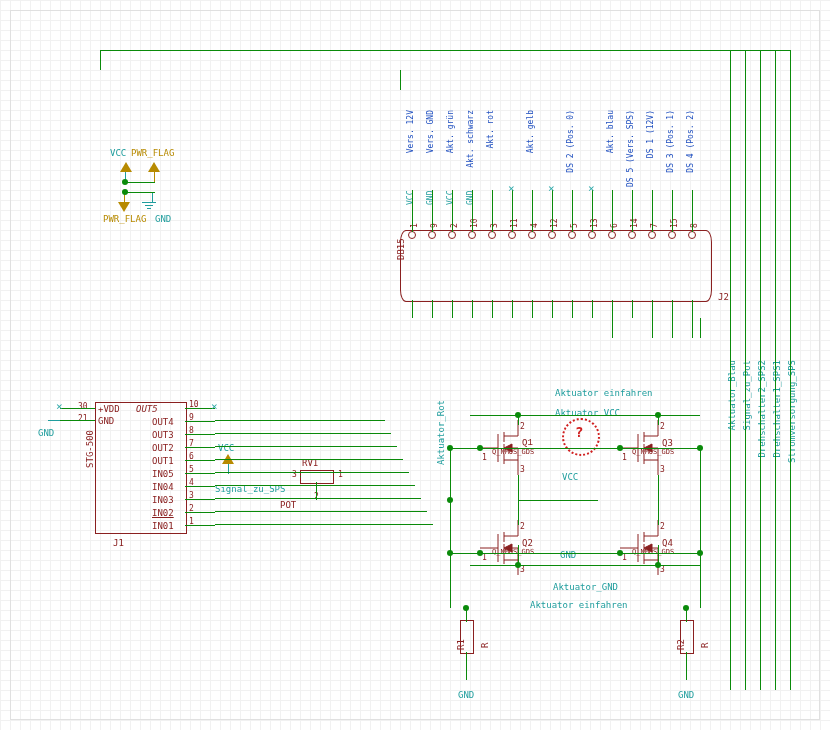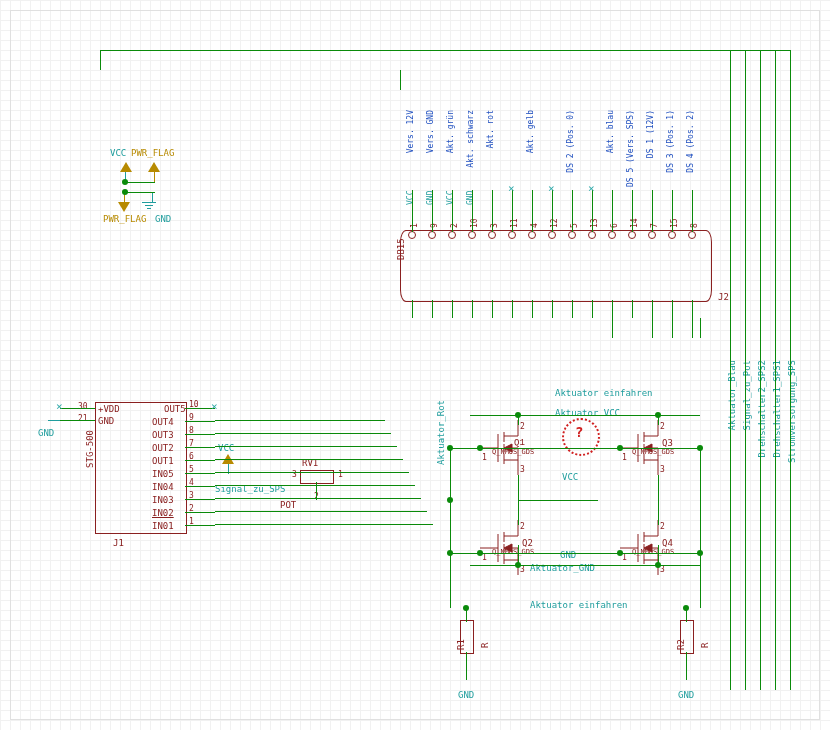--- a/index.html
+++ b/index.html
@@ -91,21 +91,21 @@
 <div class="abs lbl-brown" style="left:98px; top:416px;">GND</div>
 <div class="wire wh" style="left:60px; top:408px; width:35px;"></div>
 <div class="wire wh" style="left:60px; top:420px; width:35px;"></div>
 <div class="nc" style="left:60px; top:408px;"></div>
 <div class="abs gndsym" style="left:48px; top:420px;">
   <div style="width:12px;height:1px;background:#1f9d9d;"></div>
 </div>
 <div class="abs lbl-teal" style="left:38px; top:428px;">GND</div>
 
 <div id="j1r">
-    <div class="abs lbl-brown" style="left:164px;top:404px;">OUT5</div>
+    <div class="abs lbl-brown" style="left:136px;top:404px;font-style:italic;">OUT5</div>
        <div class="abs pin" style="left:189px;top:400px;">10</div>
        <div class="wire wh" style="left:185px;top:408px;width:30px;"></div>
     <div class="abs lbl-brown" style="left:152px;top:417px;">OUT4</div>
        <div class="abs pin" style="left:189px;top:413px;">9</div>
        <div class="wire wh" style="left:185px;top:421px;width:30px;"></div>
     <div class="abs lbl-brown" style="left:152px;top:430px;">OUT3</div>
        <div class="abs pin" style="left:189px;top:426px;">8</div>
        <div class="wire wh" style="left:185px;top:434px;width:30px;"></div>
     <div class="abs lbl-brown" style="left:152px;top:443px;">OUT2</div>
        <div class="abs pin" style="left:189px;top:439px;">7</div>
@@ -220,21 +220,21 @@
 
 <div class="abs lbl-teal vert" style="left:727px; top:360px;">Aktuator_Blau</div>
 <div class="abs lbl-teal vert" style="left:742px; top:360px;">Signal_zu_Pot</div>
 <div class="abs lbl-teal vert" style="left:757px; top:360px;">Drehschalter2_SPS2</div>
 <div class="abs lbl-teal vert" style="left:772px; top:360px;">Drehschalter1_SPS1</div>
 <div class="abs lbl-teal vert" style="left:787px; top:360px;">Stromversorgung_SPS</div>
 
 <div class="abs lbl-teal" style="left:555px; top:388px;">Aktuator einfahren</div>
 <div class="abs lbl-teal" style="left:555px; top:408px;">Aktuator VCC</div>
 <div class="abs lbl-teal vert" style="left:436px; top:400px;">Aktuator_Rot</div>
-<div class="abs lbl-teal" style="left:530px; top:563px;">Aktuator_GND</div>
+<div class="abs lbl-teal" style="left:530px; top:582px;padding-left:23px;">Aktuator_GND</div>
 <div class="abs lbl-teal" style="left:530px; top:600px;">Aktuator einfahren</div>
 <div class="abs lbl-teal" style="left:562px; top:472px;">VCC</div>
 <div class="abs lbl-teal" style="left:560px; top:550px;">GND</div>
 
 <div class="abs" style="left:562px; top:418px; width:34px; height:34px; border:2px dotted #d02020; border-radius:50%;"></div>
 <div class="erc" style="left:575px; top:424px;">?</div>
 
 <div id="q1" class="mos" style="left:480px; top:420px;">
     <svg width="65" height="55" viewBox="0 0 65 55">
       <g stroke="#8a2020" stroke-width="1" fill="none">
@@ -248,21 +248,21 @@
         <line x1="38" y1="0" x2="38" y2="16"></line>
         <line x1="38" y1="40" x2="38" y2="55"></line>
         <polygon points="24,28 32,24 32,32" fill="#8a2020"></polygon>
         <line x1="32" y1="28" x2="38" y2="28"></line>
         <line x1="38" y1="28" x2="38" y2="40"></line>
       </g>
     </svg>
     <div class="mospin" style="left:2px;  top:33px;">1</div>
     <div class="mospin" style="left:40px; top:2px;">2</div>
     <div class="mospin" style="left:40px; top:45px;">3</div>
-    <div class="abs lbl-brown" style="left:34px;top:18px;font-family:Liberation Mono, monospace;">Q1</div>
+    <div class="abs lbl-brown" style="left:42px;top:18px;font-family:Liberation Mono, monospace;">Q1</div>
     <div class="abs lbl-brown" style="left:12px;top:28px;font-size:7px;">Q_NMOS_GDS</div></div>
 <div id="q3" class="mos" style="left:620px; top:420px;">
     <svg width="65" height="55" viewBox="0 0 65 55">
       <g stroke="#8a2020" stroke-width="1" fill="none">
         <line x1="0" y1="28" x2="18" y2="28"></line>
         <line x1="18" y1="14" x2="18" y2="42"></line>
         <line x1="24" y1="12" x2="24" y2="22"></line>
         <line x1="24" y1="24" x2="24" y2="32"></line>
         <line x1="24" y1="34" x2="24" y2="44"></line>
         <line x1="24" y1="16" x2="38" y2="16"></line>

